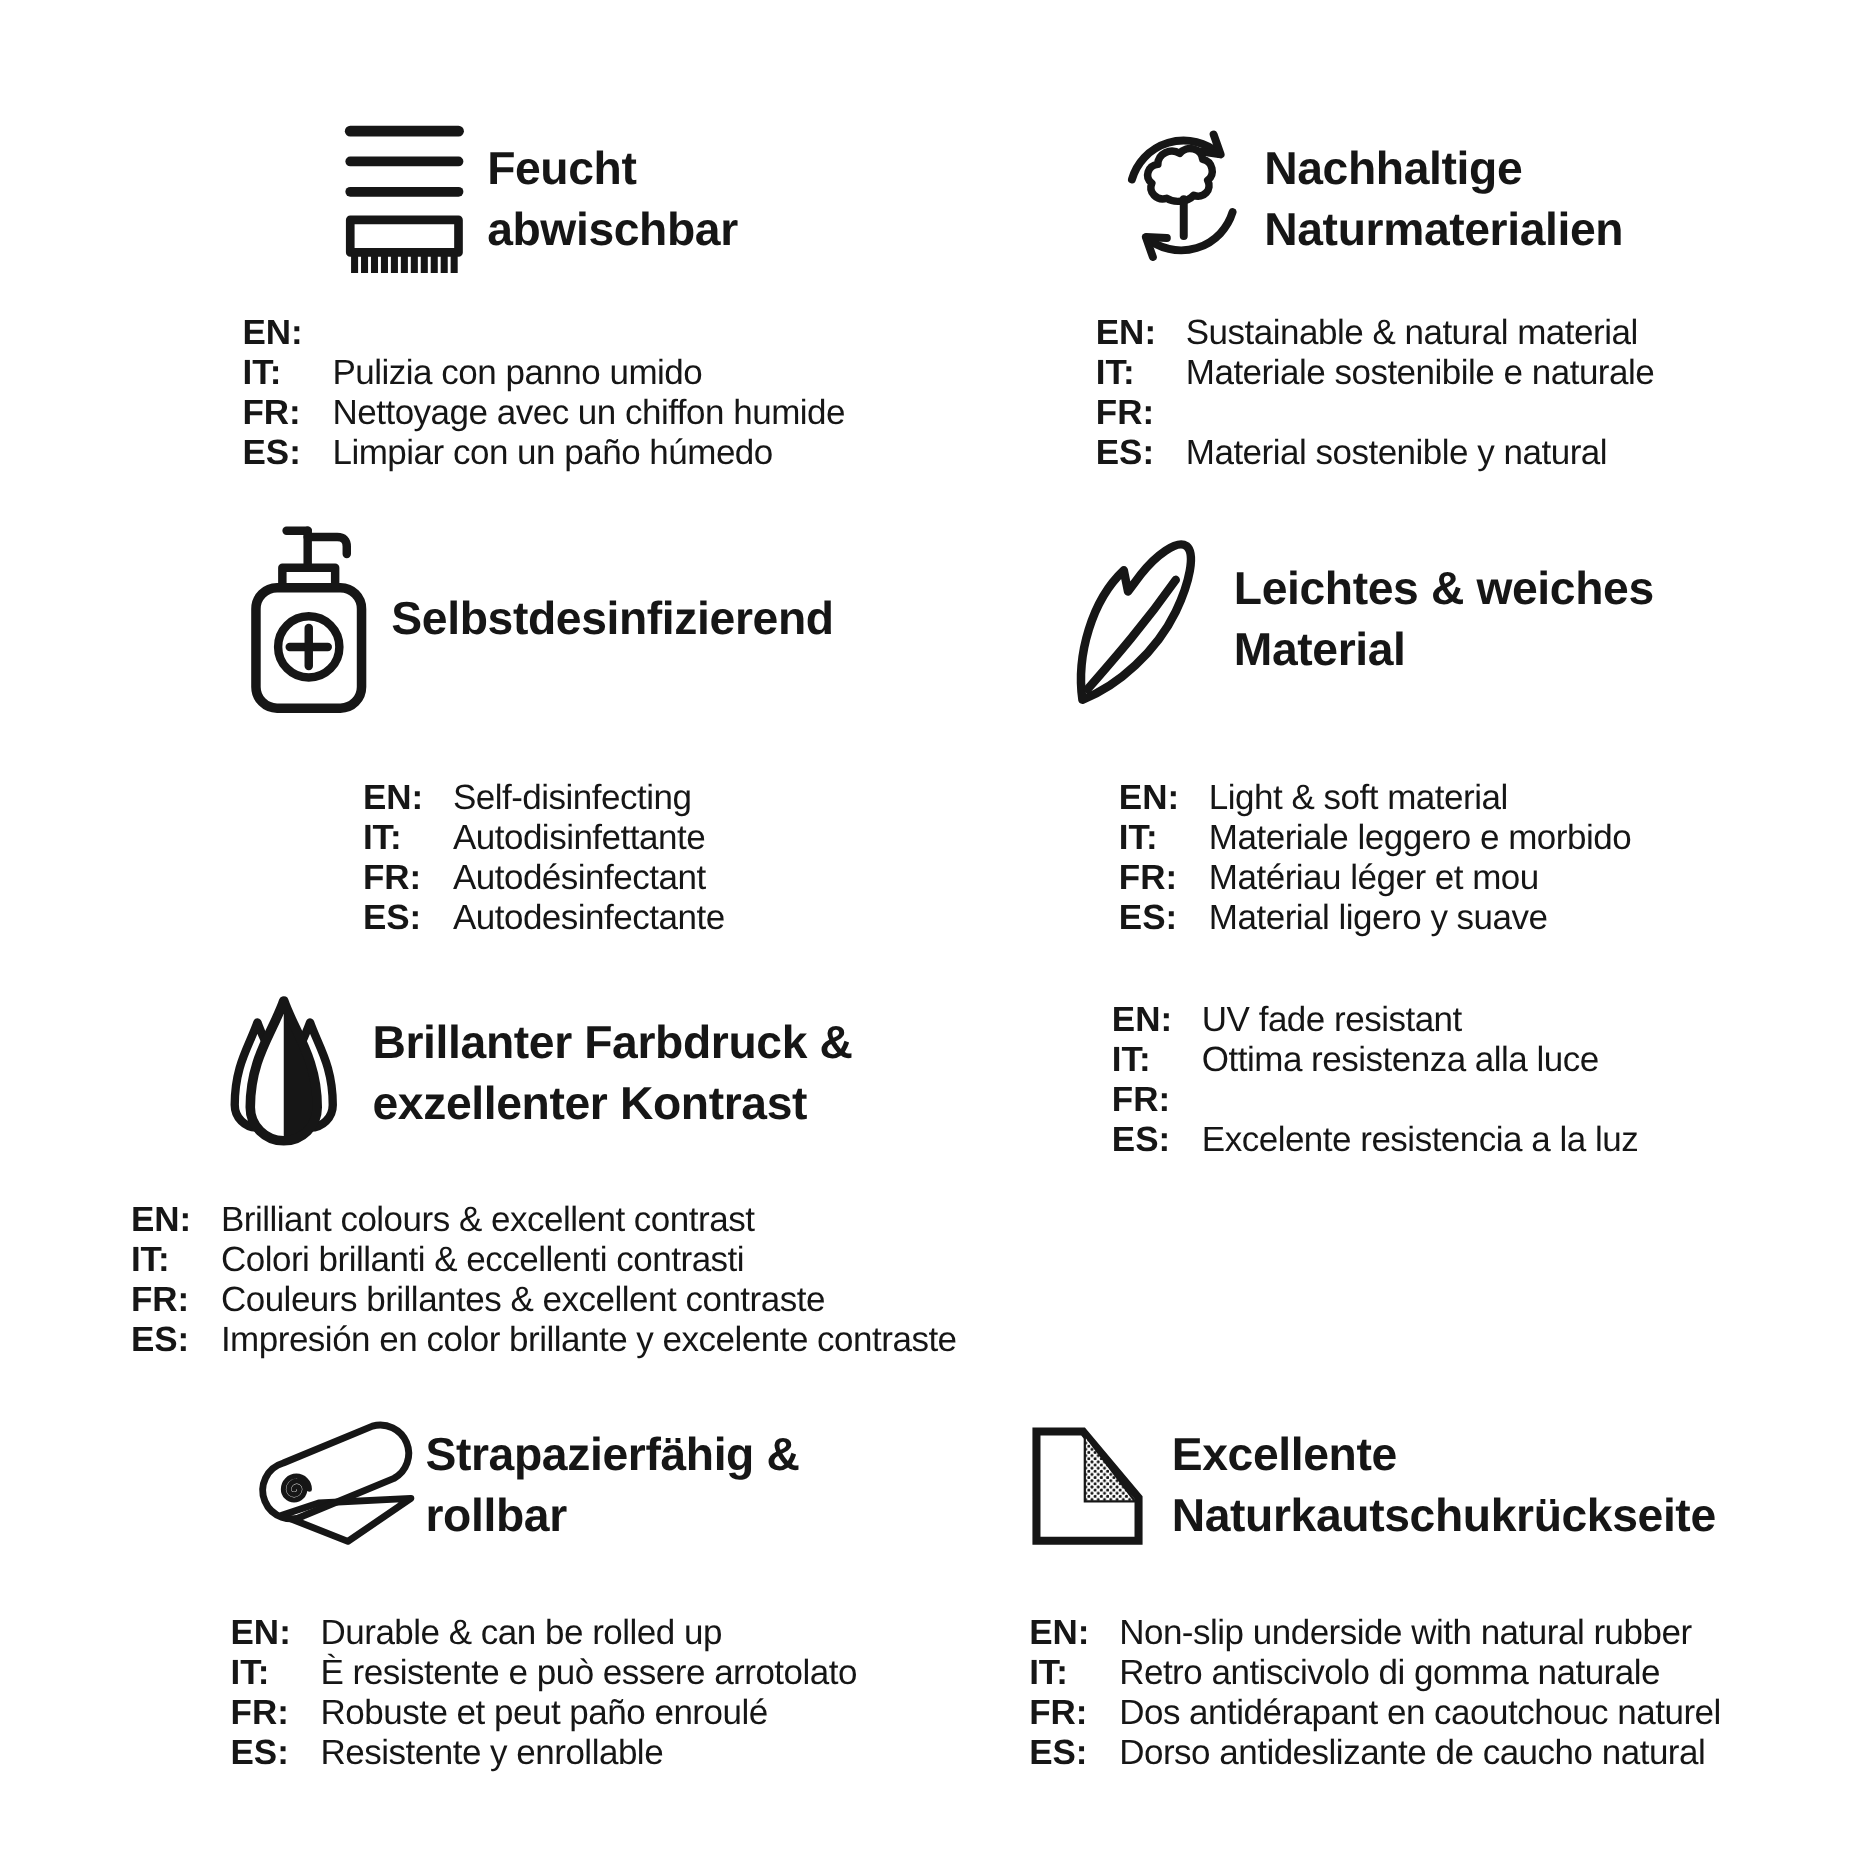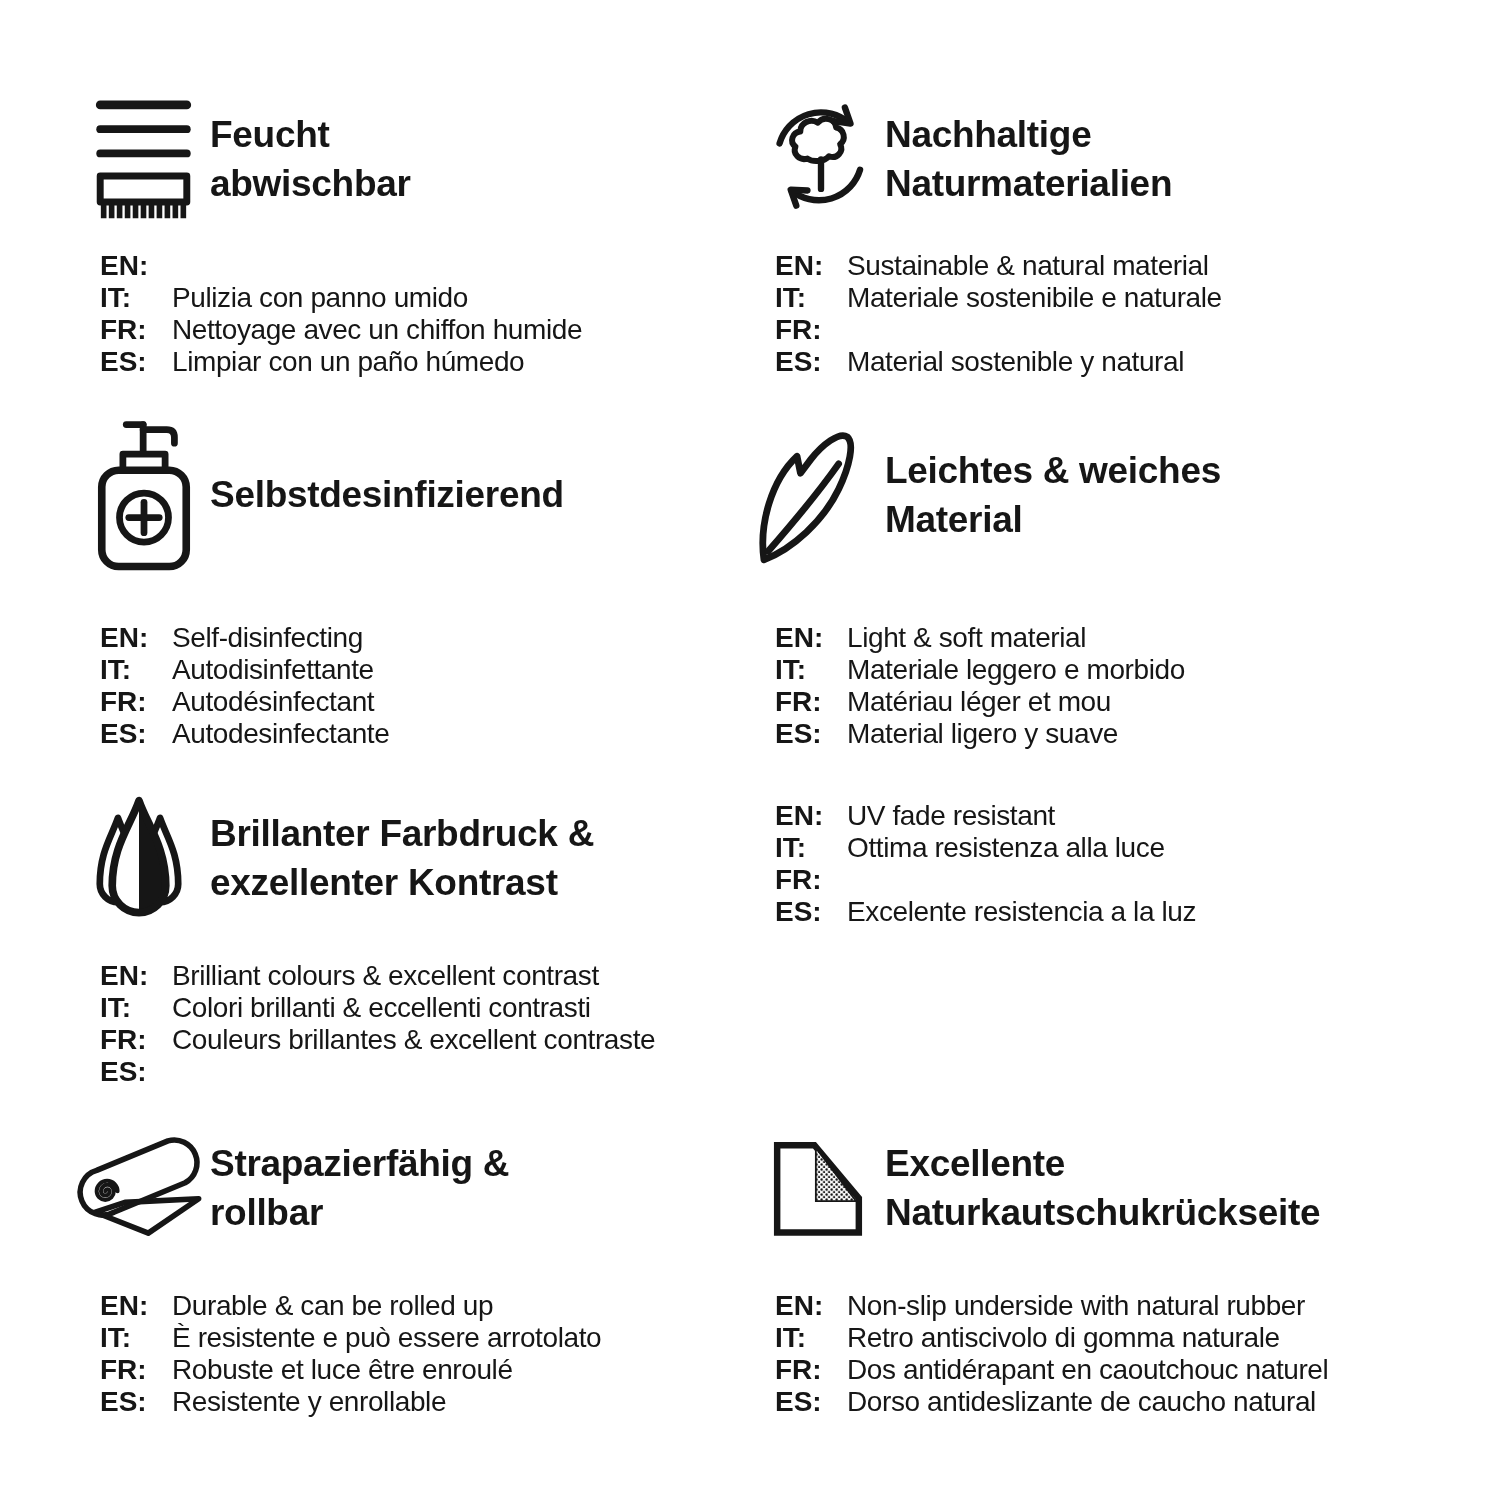--- a/index.html
+++ b/index.html
@@ -7,21 +7,21 @@
     width:1500px;height:1500px;background:#ffffff;position:relative;
     font-family:"Liberation Sans",sans-serif;color:#161616;
     -webkit-font-smoothing:antialiased;overflow:hidden;
   }
   .grid{
     position:absolute;left:95px;top:85px;
     display:grid;
     grid-template-columns:675px 655px;
     grid-template-rows:320px 373px 340px 362px;
   }
-  .feature{display:flex;flex-direction:column;align-items:flex-start;}
+  .feature{display:flex;flex-direction:column;align-items:center;}
   .feature-header{display:flex;align-items:center;}
   .icon-box{flex:0 0 115px;width:115px;display:flex;align-items:center;justify-content:flex-start;}
   .icon-box svg{display:block;overflow:visible;}
   .title{
     margin:0;font-size:37px;font-weight:700;line-height:1.33;
     letter-spacing:-0.3px;white-space:pre-line;color:#161616;
   }
   dl.translations{
     display:grid;grid-template-columns:72px 1fr;
     margin:0;padding:0 0 0 5px;
@@ -168,20 +168,21 @@
 exzellenter Kontrast</h2>
     </div>
     <dl class="translations">
       <dt>EN:</dt>
       <dd>Brilliant colours &amp; excellent contrast</dd>
       <dt>IT:</dt>
       <dd>Colori brillanti &amp; eccellenti contrasti</dd>
       <dt>FR:</dt>
       <dd>Couleurs brillantes &amp; excellent contraste</dd>
       <dt>ES:</dt>
+      <dd>Impresión en color brillante y excelente contraste</dd>
     </dl>
   </section>
 
   <section class="feature r3">
     <dl class="translations">
       <dt>EN:</dt>
       <dd>UV fade resistant</dd>
       <dt>IT:</dt>
       <dd>Ottima resistenza alla luce</dd>
       <dt>FR:</dt>
@@ -201,21 +202,21 @@
       </div>
       <h2 class="title">Strapazierfähig &amp;
 rollbar</h2>
     </div>
     <dl class="translations">
       <dt>EN:</dt>
       <dd>Durable &amp; can be rolled up</dd>
       <dt>IT:</dt>
       <dd>È resistente e può essere arrotolato</dd>
       <dt>FR:</dt>
-      <dd>Robuste et luce être enroulé</dd>
+      <dd>Robuste et peut paño enroulé</dd>
       <dt>ES:</dt>
       <dd>Resistente y enrollable</dd>
     </dl>
   </section>
 
   <section class="feature r4">
     <div class="feature-header">
       <div class="icon-box">
         <svg width="96" viewBox="0 0 134 140">
           <defs>

